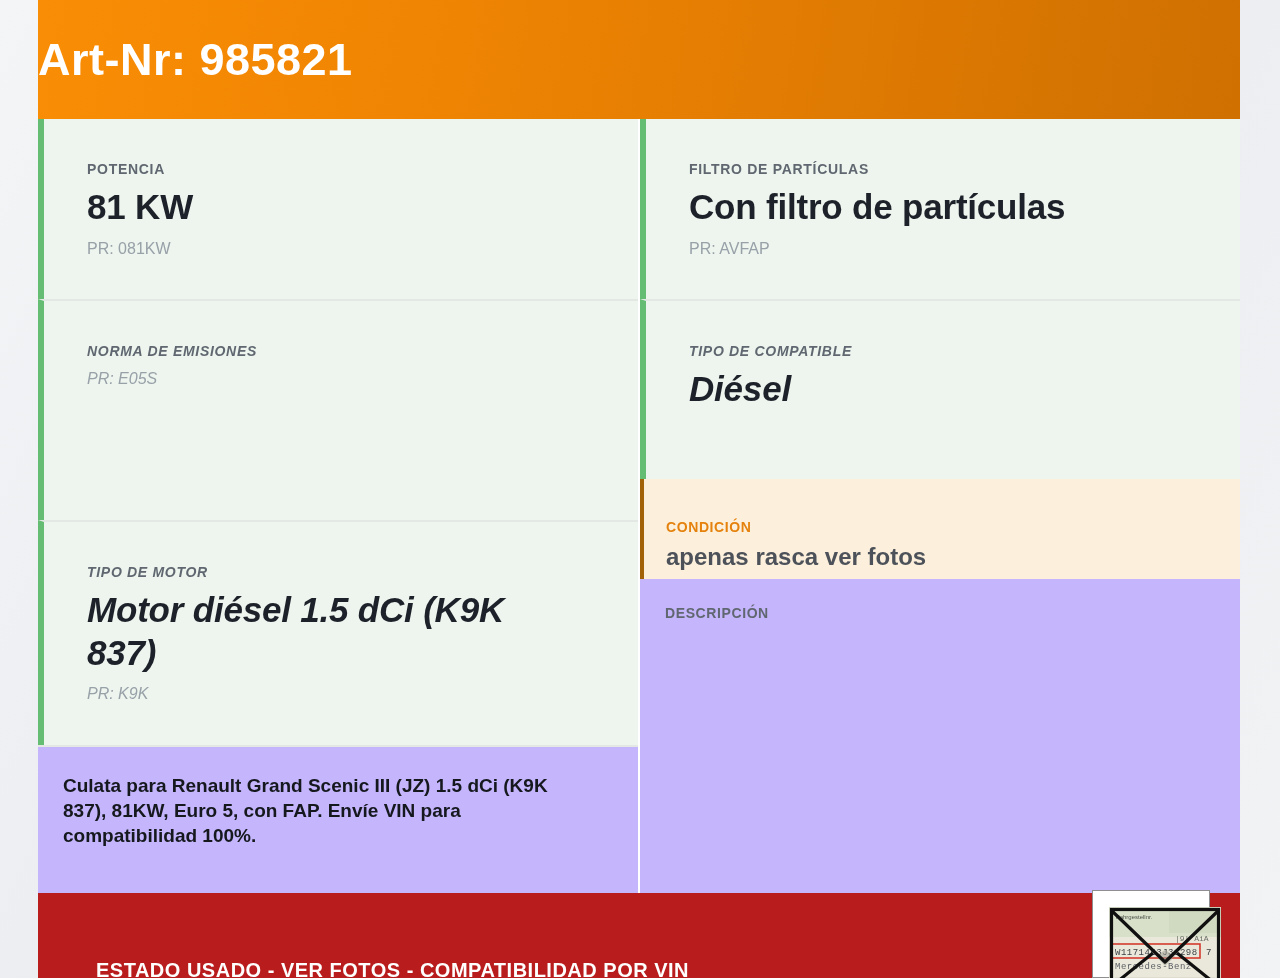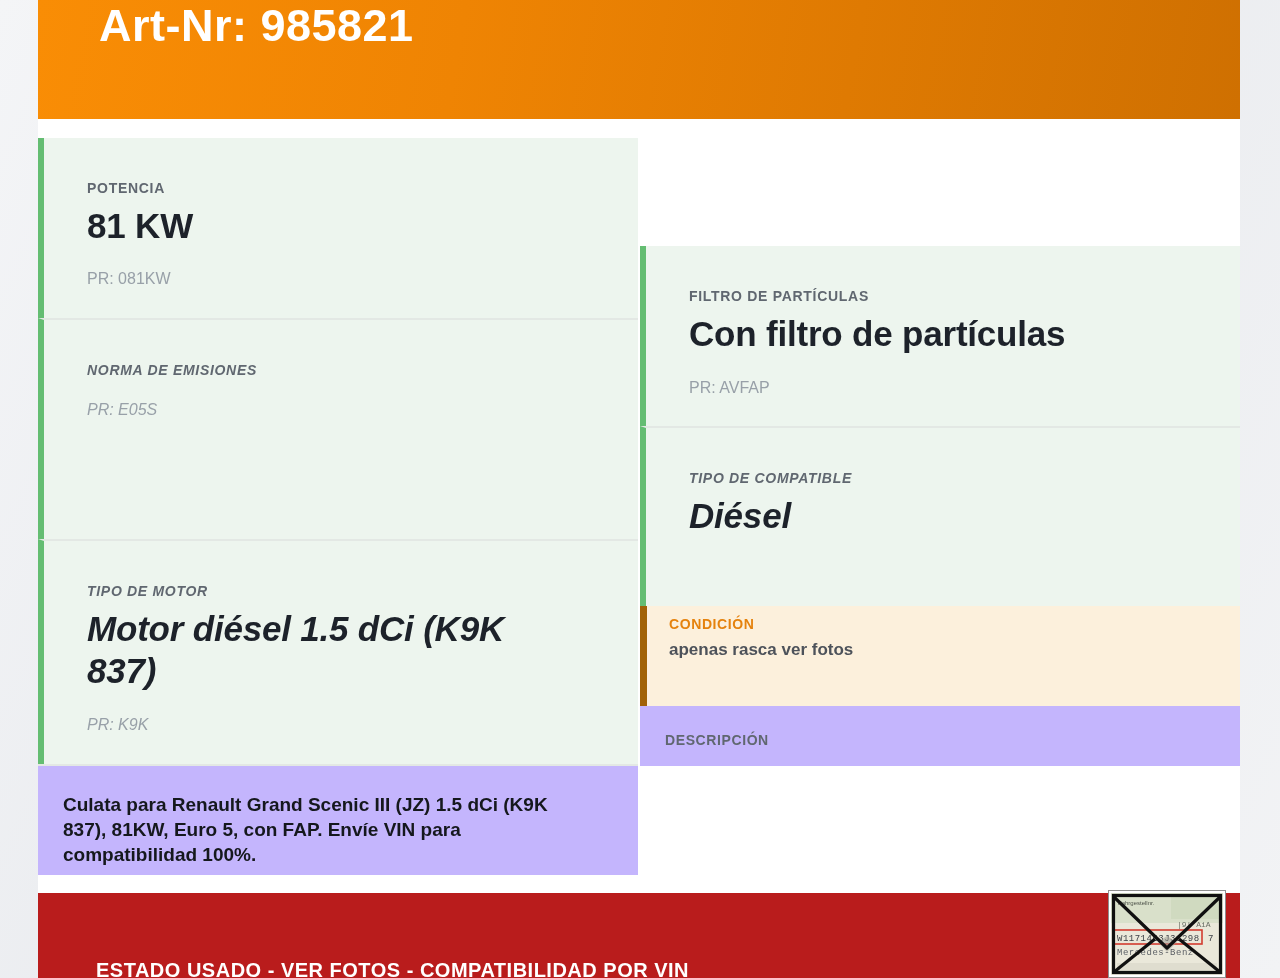--- a/index.html
+++ b/index.html
@@ -7,53 +7,53 @@
   body {
     font-family: "Liberation Sans", sans-serif;
     background: linear-gradient(115deg, #f4f5f7 0%, #e7e9ed 45%, #f2f3f5 100%);
   }
   .page { position: relative; margin-left: 38px; width: 1202px; height: 978px; }
 
   
   .banner {
     height: 119px;
     background: linear-gradient(100deg, #f98d05 0%, #ef8403 35%, #cf7001 100%);
-    display: flex; align-items: flex-start; padding-left: 61px;
+    display: flex; align-items: center; 
   }
   .banner h1 { color: #ffffff; font-size: 45px; font-weight: 700; letter-spacing: 0.5px; }
 
   
-  .main { display: flex; height: 774px; background: #ffffff; align-items: center; }
+  .main { display: flex; height: 774px; background: #ffffff; }
   .col { width: 600px; display: flex; flex-direction: column; background: #ffffff; }
   .col.left { margin-right: 2px; }
 
   .card {
     background: #edf5ee; border-left: 6px solid #64bd72;
     padding: 42px 30px 0 43px; flex: 0 0 auto;
   }
   .card.sep { border-top: 2px solid #e3e8e4; font-style: italic; }
   .h180 { height: 180px; } .h221 { height: 221px; } .h225 { height: 225px; } .h100 { height: 100px; }
 
   .spec-label {
     font-size: 14px; font-weight: 700; color: #606770;
     letter-spacing: 0.7px; margin-bottom: 9px;
   }
   .spec-value {
     font-size: 35px; font-weight: 700; color: #1d222a;
     line-height: 1.22; letter-spacing: -0.2px; white-space: pre-line;
   }
-  .spec-pr { font-size: 16px; color: #98a0a8; margin-top: 23px; }
+  .spec-pr { font-size: 16px; color: #98a0a8; margin-top: 11px; }
 
   
   .condition {
-    background: #fcf0dc; border-left: 7px solid #a16207;
-    padding: 10px 20px 0 22px; flex: 0 0 auto;
+    background: #fcf0dc; border-left: 4px solid #a16207;
+    padding: 40px 20px 0 22px; flex: 0 0 auto;
   }
   .condition .spec-label { color: #e5820d; letter-spacing: 0.6px; margin-bottom: 8px; }
-  .condition-text { font-size: 17px; font-weight: 600; color: #4d525a; }
+  .condition-text { font-size: 24px; font-weight: 600; color: #4d525a; }
 
   
   .textblock { background: #c4b5fd; padding: 26px 35px 8px 25px; flex: 1 1 auto; }
   .textblock .spec-label { letter-spacing: 0.6px; margin-bottom: 10px; }
   .desc-text {
     font-size: 18px; font-weight: 600; color: #15181d;
     line-height: 24px; white-space: pre-line;
   }
   .compat-text {
     font-size: 19px; font-weight: 700; color: #15181d;
@@ -61,22 +61,22 @@
   }
 
   
   .footer {
     position: relative; height: 89px; background: #b91c1c;
     display: flex; align-items: flex-end; padding-left: 58px;
   }
   .footer-text { color: #ffffff; font-size: 20px; font-weight: 700; letter-spacing: 0.5px; }
 
   .vin-thumb {
-    position: absolute; right: 14px; top: -3px; width: 118px; height: 88px;
-    background: #ffffff; border: 1px solid #8f8f8f; padding: 2px;
+    position: absolute; right: 30px; top: -3px; width: 118px; height: 88px;
+    background: #ffffff; border: 1px solid #8f8f8f; padding: 16px;
   }
   .vin-thumb svg { display: block; width: 112px; height: 82px; }
 </style>
 </head>
 <body>
 
 <div class="page">
 
   <div class="banner">
     <h1>Art-Nr: 985821</h1>

